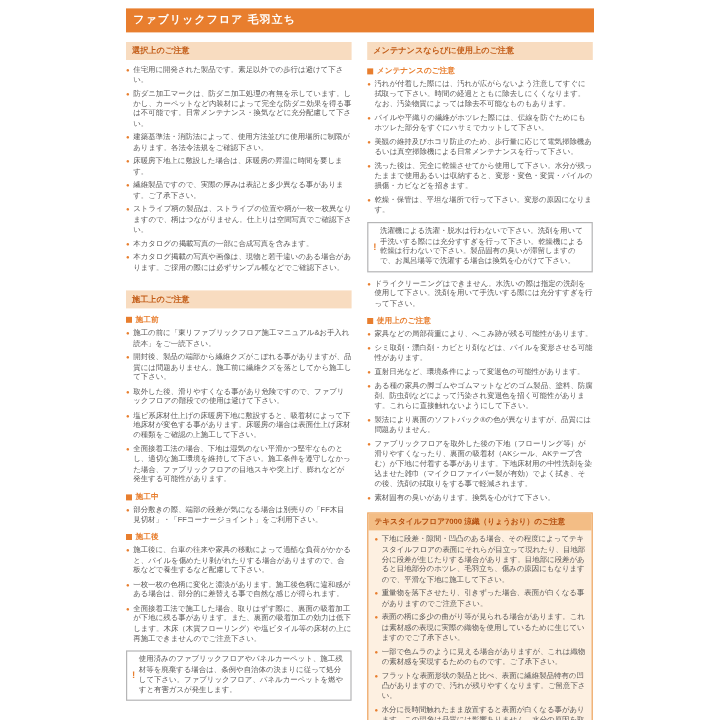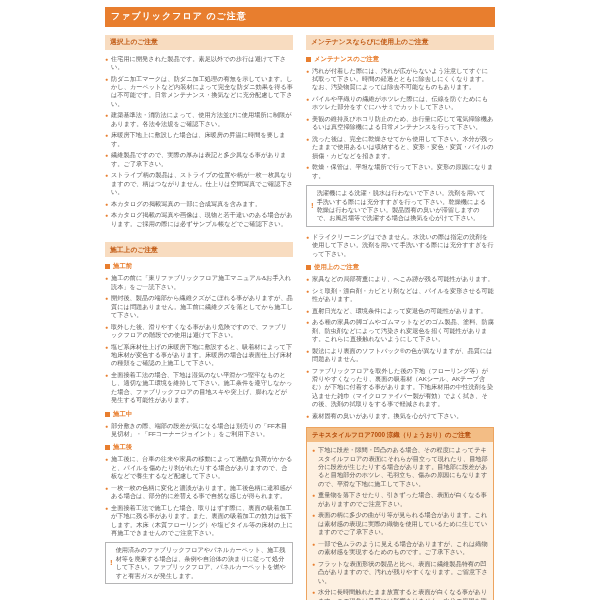--- a/index.html
+++ b/index.html
@@ -24,21 +24,21 @@
   .hl-box { background:var(--hl-bg,#fdf0e1); border:1px solid var(--hl-bd,#eda45f);
     margin-top:7px; padding-bottom:3px; }
   .hl-title { background:var(--hl-title-bg,#f3bd85); color:var(--hl-title-tx,#b44d0d);
     font-weight:bold; font-size:6.4px; padding:2.5px 5px; margin-bottom:4px; }
   .hl-box .bullet { padding:0 5px; }
 </style>
 </head>
 <body>
 
 <div class="doc">
-  <div class="main-header">ファブリックフロア のご注意</div>
+  <div class="main-header">ファブリックフロア 毛羽立ち</div>
   <div class="cols">
     <div class="col">
         <div class="section-header">選択上のご注意</div>
         <div class="bullet">
           <span class="dot">●</span>
           <span class="btxt">住宅用に開発された製品です。素足以外での歩行は避けて下さい。</span>
         </div>
         <div class="bullet">
           <span class="dot">●</span>
           <span class="btxt">防ダニ加工マークは、防ダニ加工処理の有無を示しています。しかし、カーペットなど内装材によって完全な防ダニ効果を得る事は不可能です。日常メンテナンス・換気などに充分配慮して下さい。</span>

